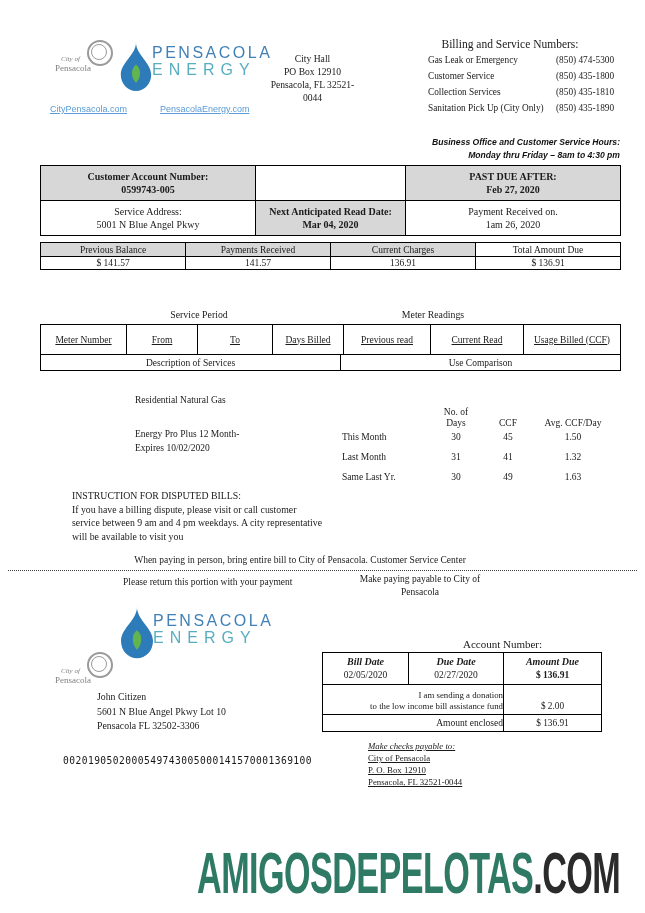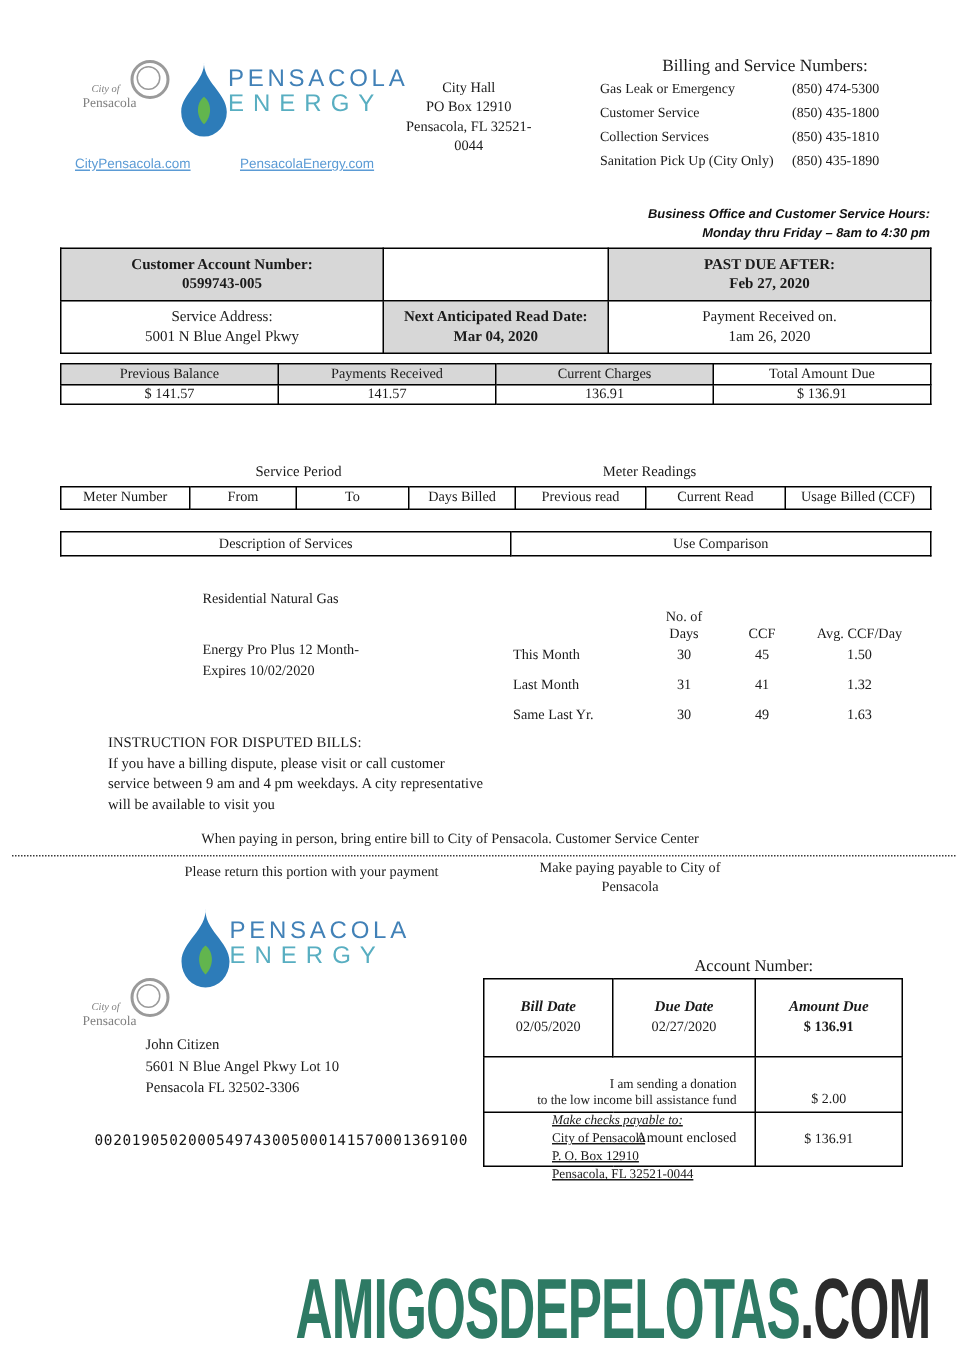--- a/index.html
+++ b/index.html
@@ -13,21 +13,21 @@
   .seal .ring:before{content:"";position:absolute;left:2px;top:2px;width:14px;height:14px;border:1.5px solid #9a9a9a;border-radius:50%;}
   .seal .seal-words{position:absolute;left:0;top:14px;font-family:"Liberation Serif",serif;font-size:9px;line-height:9px;color:#7f7f7f;}
   .seal .seal-words .w1{font-style:italic;font-size:7px;margin-left:6px;}
   .energy-words{font-family:"Liberation Sans",sans-serif;font-weight:400;}
   .energy-words .w1{color:#4181b7;font-size:16px;letter-spacing:2.5px;line-height:17px;}
   .energy-words .w2{color:#58aec1;font-size:16px;letter-spacing:6px;line-height:17px;}
 
   
   .bsn-title{font-size:11.5px;text-align:center;width:220px;}
   .bsn-row{display:flex;width:220px;margin-top:5px;font-size:9.3px;line-height:11px;}
-  .bsn-row .lbl{width:128px;}
+  .bsn-row .lbl{width:128px;margin-left:28px;}
   .bsn-row .val{flex:1;}
   .link{font-family:"Liberation Sans",sans-serif;font-size:9px;color:#5b9bd5;text-decoration:underline;}
   .hours{font-family:"Liberation Sans",sans-serif;font-weight:bold;font-style:italic;font-size:8.6px;line-height:13px;text-align:right;color:#111;}
 
   
   table{border-collapse:collapse;table-layout:fixed;}
   .bordered td,.bordered th{border:1.5px solid #000;padding:0;vertical-align:middle;}
   .gray{background:#d7d7d7;}
   .cellpair{text-align:center;font-size:10px;line-height:13px;}
   .cellpair .l1{display:block;text-align:center;}
@@ -40,21 +40,21 @@
   .cmp-table td,.cmp-table th{padding:0;font-size:9.5px;line-height:11px;}
   .cmp-table th{font-weight:normal;text-align:center;vertical-align:bottom;padding-bottom:3px;}
   .cmp-table td{height:20px;vertical-align:top;}
   .cmp-label{text-align:left;}
   .cmp-val{text-align:center;}
 
   .instr{font-size:9.8px;line-height:13.5px;}
 
   .dotline{border-top:1.6px dotted #3a3a3a;height:0;}
 
-  .bill-table td,.bill-table th{border:1.5px solid #000;padding:12px;}
+  .bill-table td,.bill-table th{border:1.5px solid #000;padding:0;}
   .bt-head{font-style:italic;font-weight:bold;font-size:10px;text-align:center;line-height:13px;}
   .bt-date{font-style:normal;font-weight:normal;font-size:9.5px;}
   .bt-amount{font-style:normal;font-size:9.5px;font-weight:bold;}
   .bt-right{font-size:8.8px;text-align:right;padding-right:4px;line-height:11px;}
   .bt-money{font-size:9.3px;text-align:center;}
 
   .ocr{font-family:"DejaVu Sans Mono",monospace;font-size:9.6px;letter-spacing:0.45px;color:#161616;}
 
   .remit{font-size:8.8px;line-height:12px;}
   .remit .t{font-style:italic;}
@@ -185,21 +185,21 @@
     <colgroup>
         <col style="width:86px">
         <col style="width:71px">
         <col style="width:75px">
         <col style="width:71px">
         <col style="width:87px">
         <col style="width:93px">
         <col style="width:97px">
       </colgroup>
     <tbody>
-        <tr style="height:15px;">
+        <tr style="height:30px;text-decoration:underline;">
       <td class="center small-serif">Meter Number</td>
       <td class="center small-serif">From</td>
       <td class="center small-serif">To</td>
       <td class="center small-serif">Days Billed</td>
       <td class="center small-serif">Previous read</td>
       <td class="center small-serif">Current Read</td>
       <td class="center small-serif">Usage Billed (CCF)</td>
     </tr>
   </tbody>
     </table>

